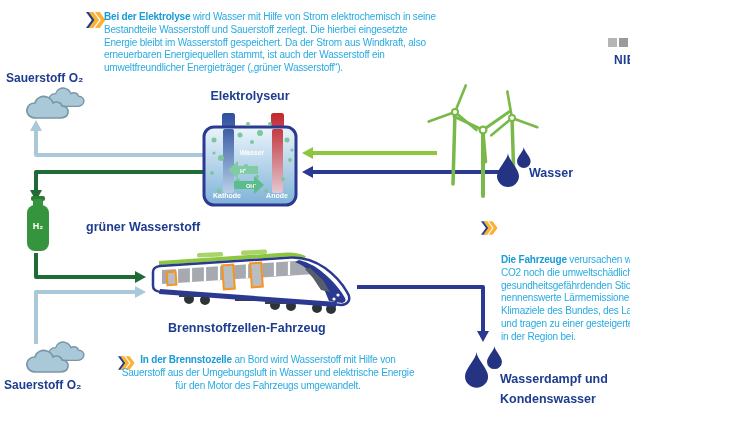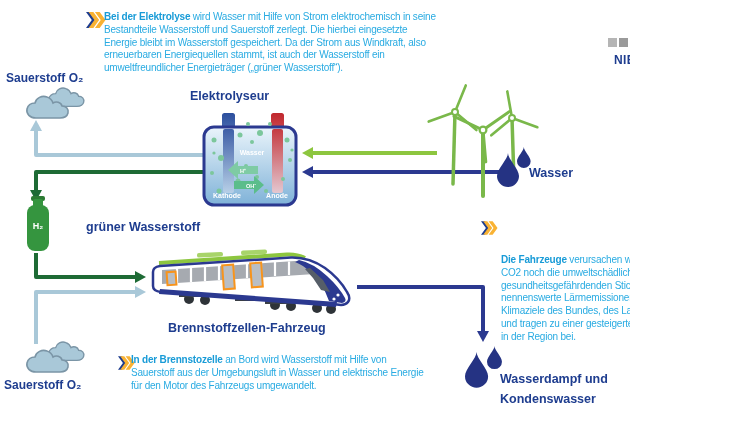--- a/index.html
+++ b/index.html
@@ -210,21 +210,21 @@
   <div class="abs" style="left:600px;top:6px;width:134px;height:58px;">
     <div class="abs neb-name" style="left:34px;top:2px;">NEB</div>
     <div class="sq" style="left:8px;top:32px;background:#b5b5b5;"></div>
     <div class="sq" style="left:19px;top:32px;background:#9a9a9a;"></div>
     <div class="abs neb-bar" style="left:30px;top:32px;">Niederbarnimer Eisenbahn AG</div>
     <div class="abs neb-caption" style="left:6px;top:47px;">NIEDERBARNIMER EISENBAHN</div>
   </div>
 
   <div class="abs navylabel" style="left:6px;top:72px;">Sauerstoff O₂</div>
 
-  <div class="abs navylabel" style="left:190px;top:90px;width:120px;font-size:12.5px;">Elektrolyseur</div>
+  <div class="abs navylabel" style="left:190px;top:90px;width:120px;text-align:center;font-size:12.5px;">Elektrolyseur</div>
   <div class="abs whitelabel" style="left:232px;top:149px;width:40px;font-size:7px;">Wasser</div>
   <div class="abs whitelabel" style="left:234px;top:167px;width:18px;font-size:5.5px;">H⁺</div>
   <div class="abs whitelabel" style="left:242px;top:182px;width:18px;font-size:5.5px;">OH⁻</div>
   <div class="abs whitelabel" style="left:206px;top:192px;width:42px;font-size:7px;">Kathode</div>
   <div class="abs whitelabel" style="left:260px;top:192px;width:34px;font-size:7px;">Anode</div>
 
   <div class="abs navylabel" style="left:529px;top:167px;font-size:12.5px;">Wasser</div>
 
   <div class="abs whitelabel" style="left:27px;top:221px;width:22px;font-size:9px;">H₂</div>
   <div class="abs navylabel" style="left:58px;top:221px;font-size:12.5px;margin-left:28px;">grüner Wasserstoff</div>
@@ -243,17 +243,17 @@
   </svg>
   <div class="abs bodytext" style="left:501px;top:220px;width:238px;margin-top:34px;">
     <b>Die Fahrzeuge</b><span> verursachen weder das klimawirksame CO2 noch die umweltschädlichen und gesundheitsgefährdenden Stickoxide (NOx) oder nennenswerte Lärmemissionen. Sie unterstützen so die Klimaziele des Bundes, des Landes und der Landkreise und tragen zu einer gesteigerten Lebensqualität direkt in der Region bei.</span>
   </div>
 
   <svg class="abs" style="left:118px;top:356px;" width="17" height="14" viewBox="0 0 19 15">
     <polygon points="0,0 4.5,0 10,7.5 4.5,15 0,15 5.5,7.5" fill="#1e3d8f"></polygon>
     <polygon points="2.5,0 7,0 12.5,7.5 7,15 2.5,15 8,7.5" fill="#f9b233"></polygon>
     <polygon points="8.5,0 13,0 18.5,7.5 13,15 8.5,15 14,7.5" fill="#f9b233"></polygon>
   </svg>
-  <div class="abs bodytext" style="left:131px;top:354px;width:296px;">
+  <div class="abs bodytext" style="left:120px;top:354px;width:296px;text-align:center;">
     <b>In der Brennstozelle</b><span> an Bord wird Wasserstoff mit Hilfe von Sauerstoff aus der Umgebungsluft in Wasser und elektrische Energie für den Motor des Fahrzeugs umgewandelt.</span>
   </div>
 
 </div>
 
 </body></html>

